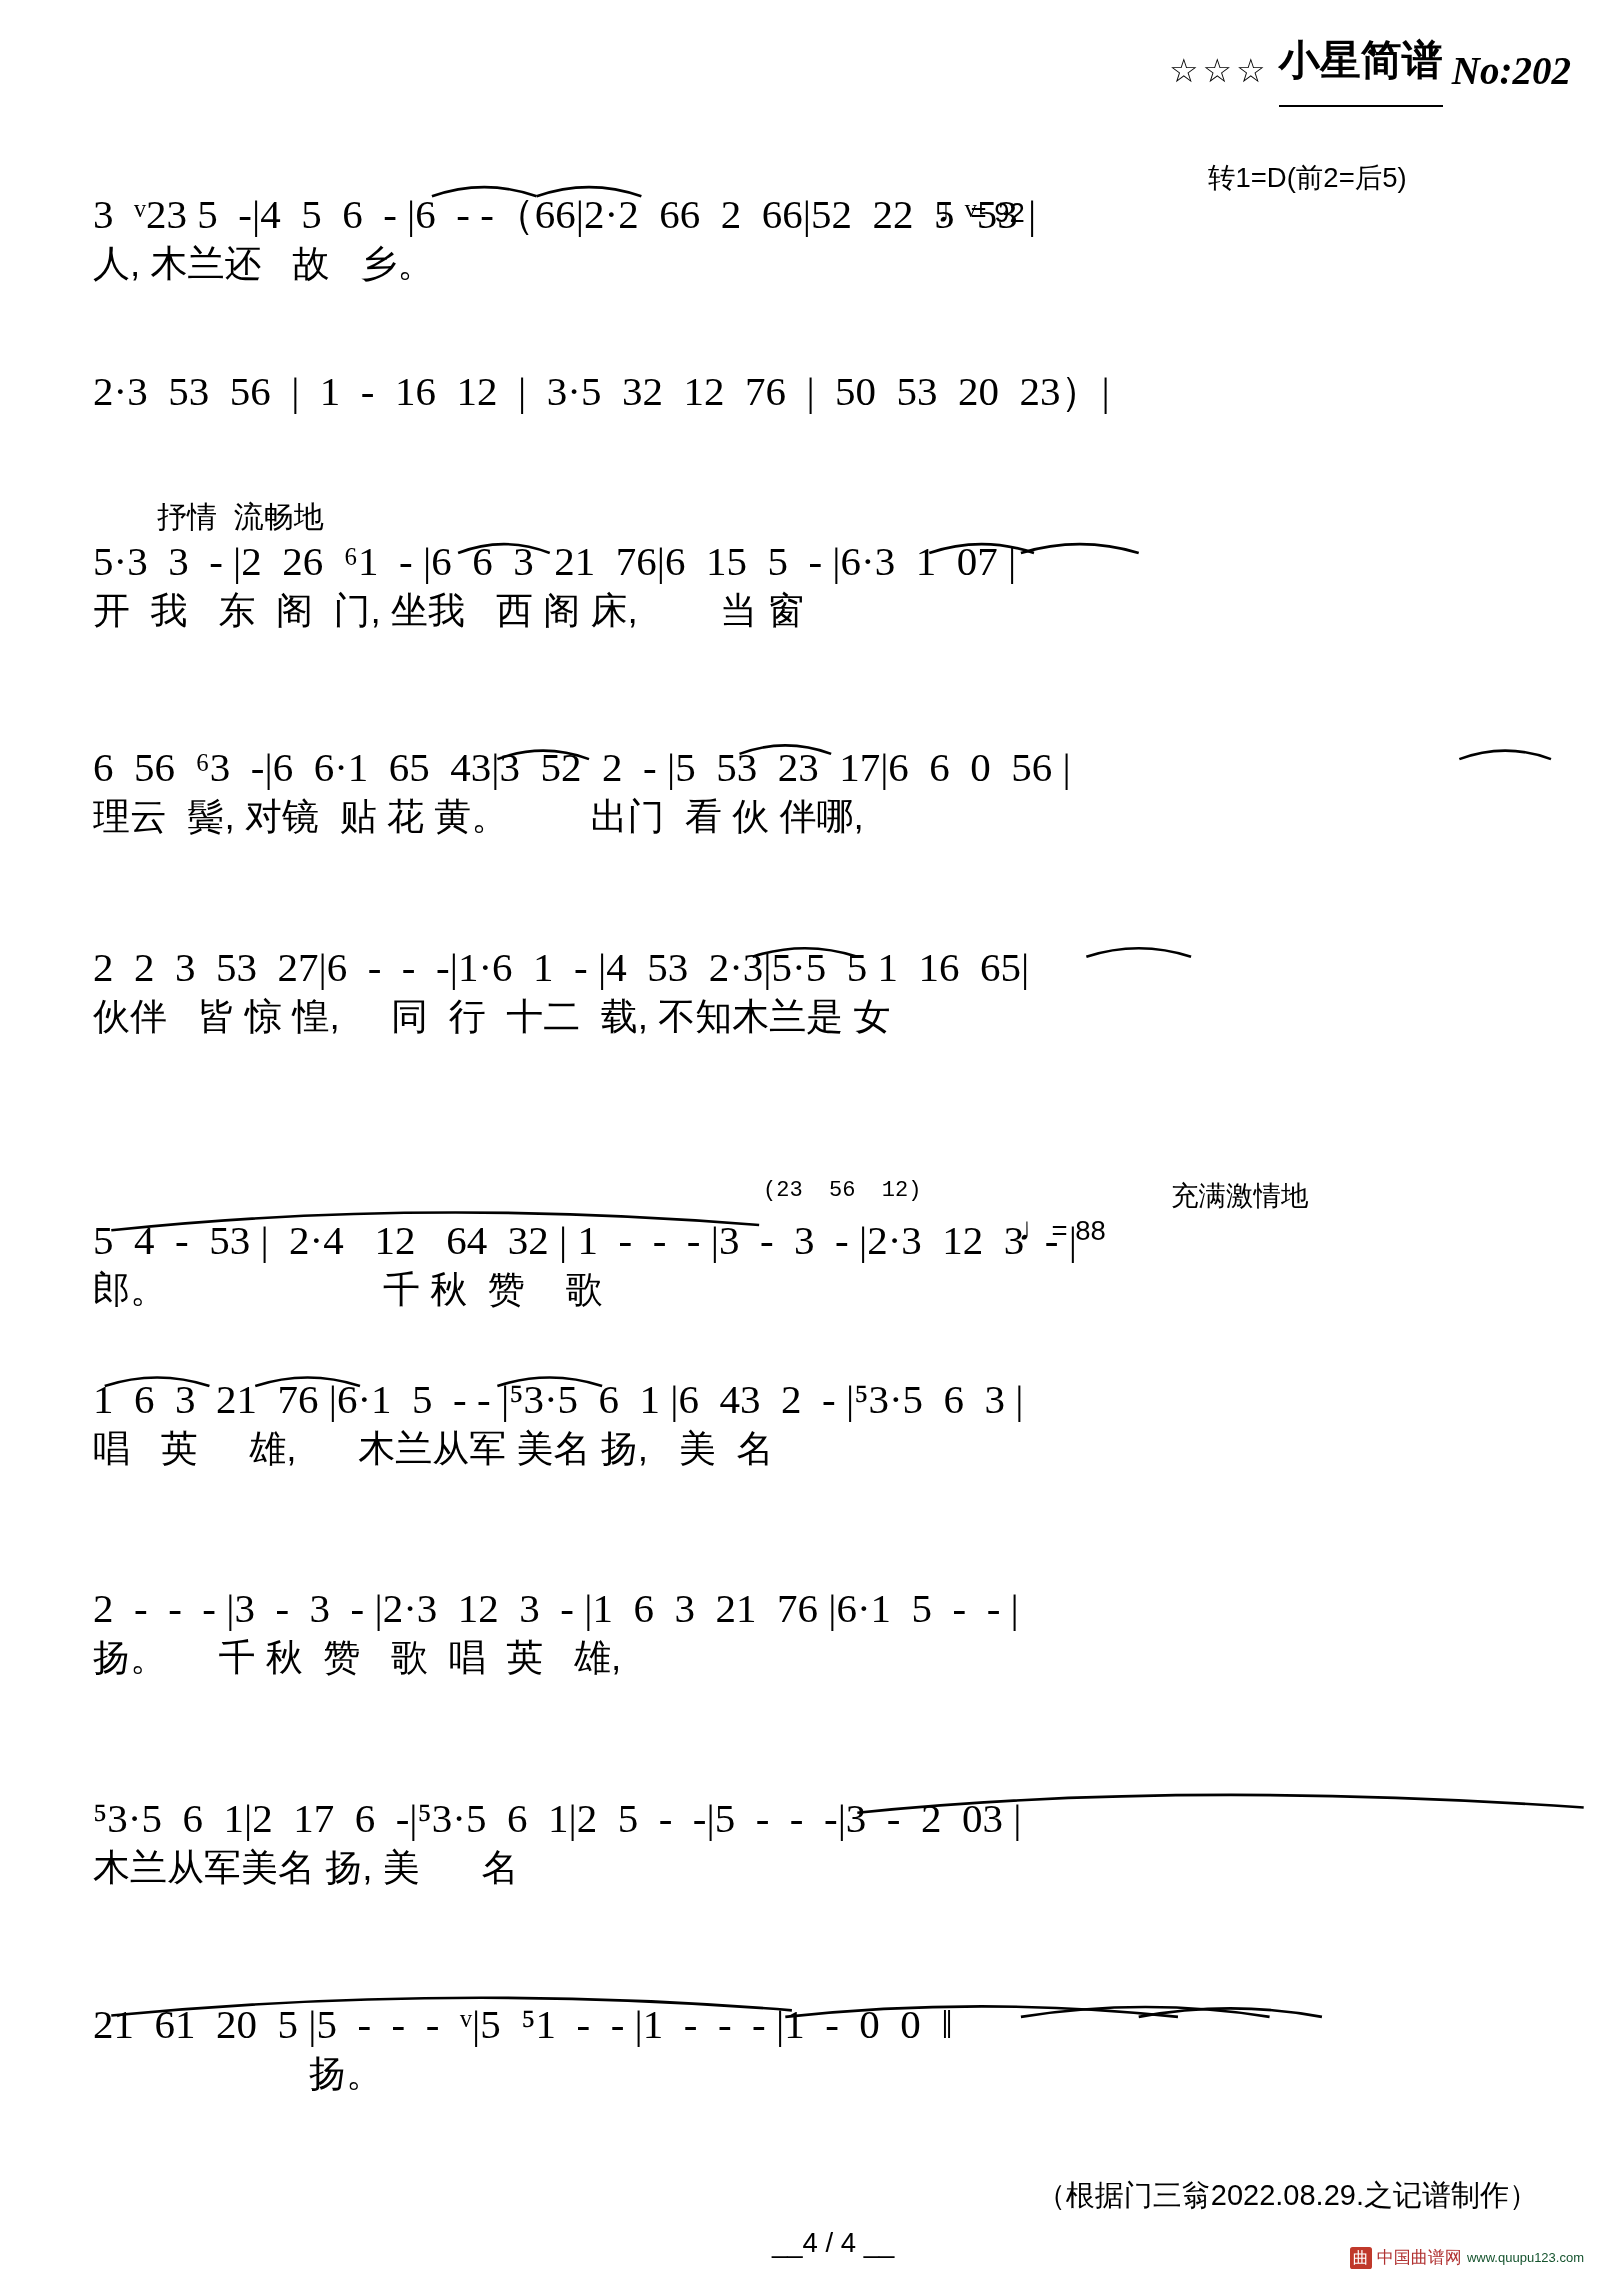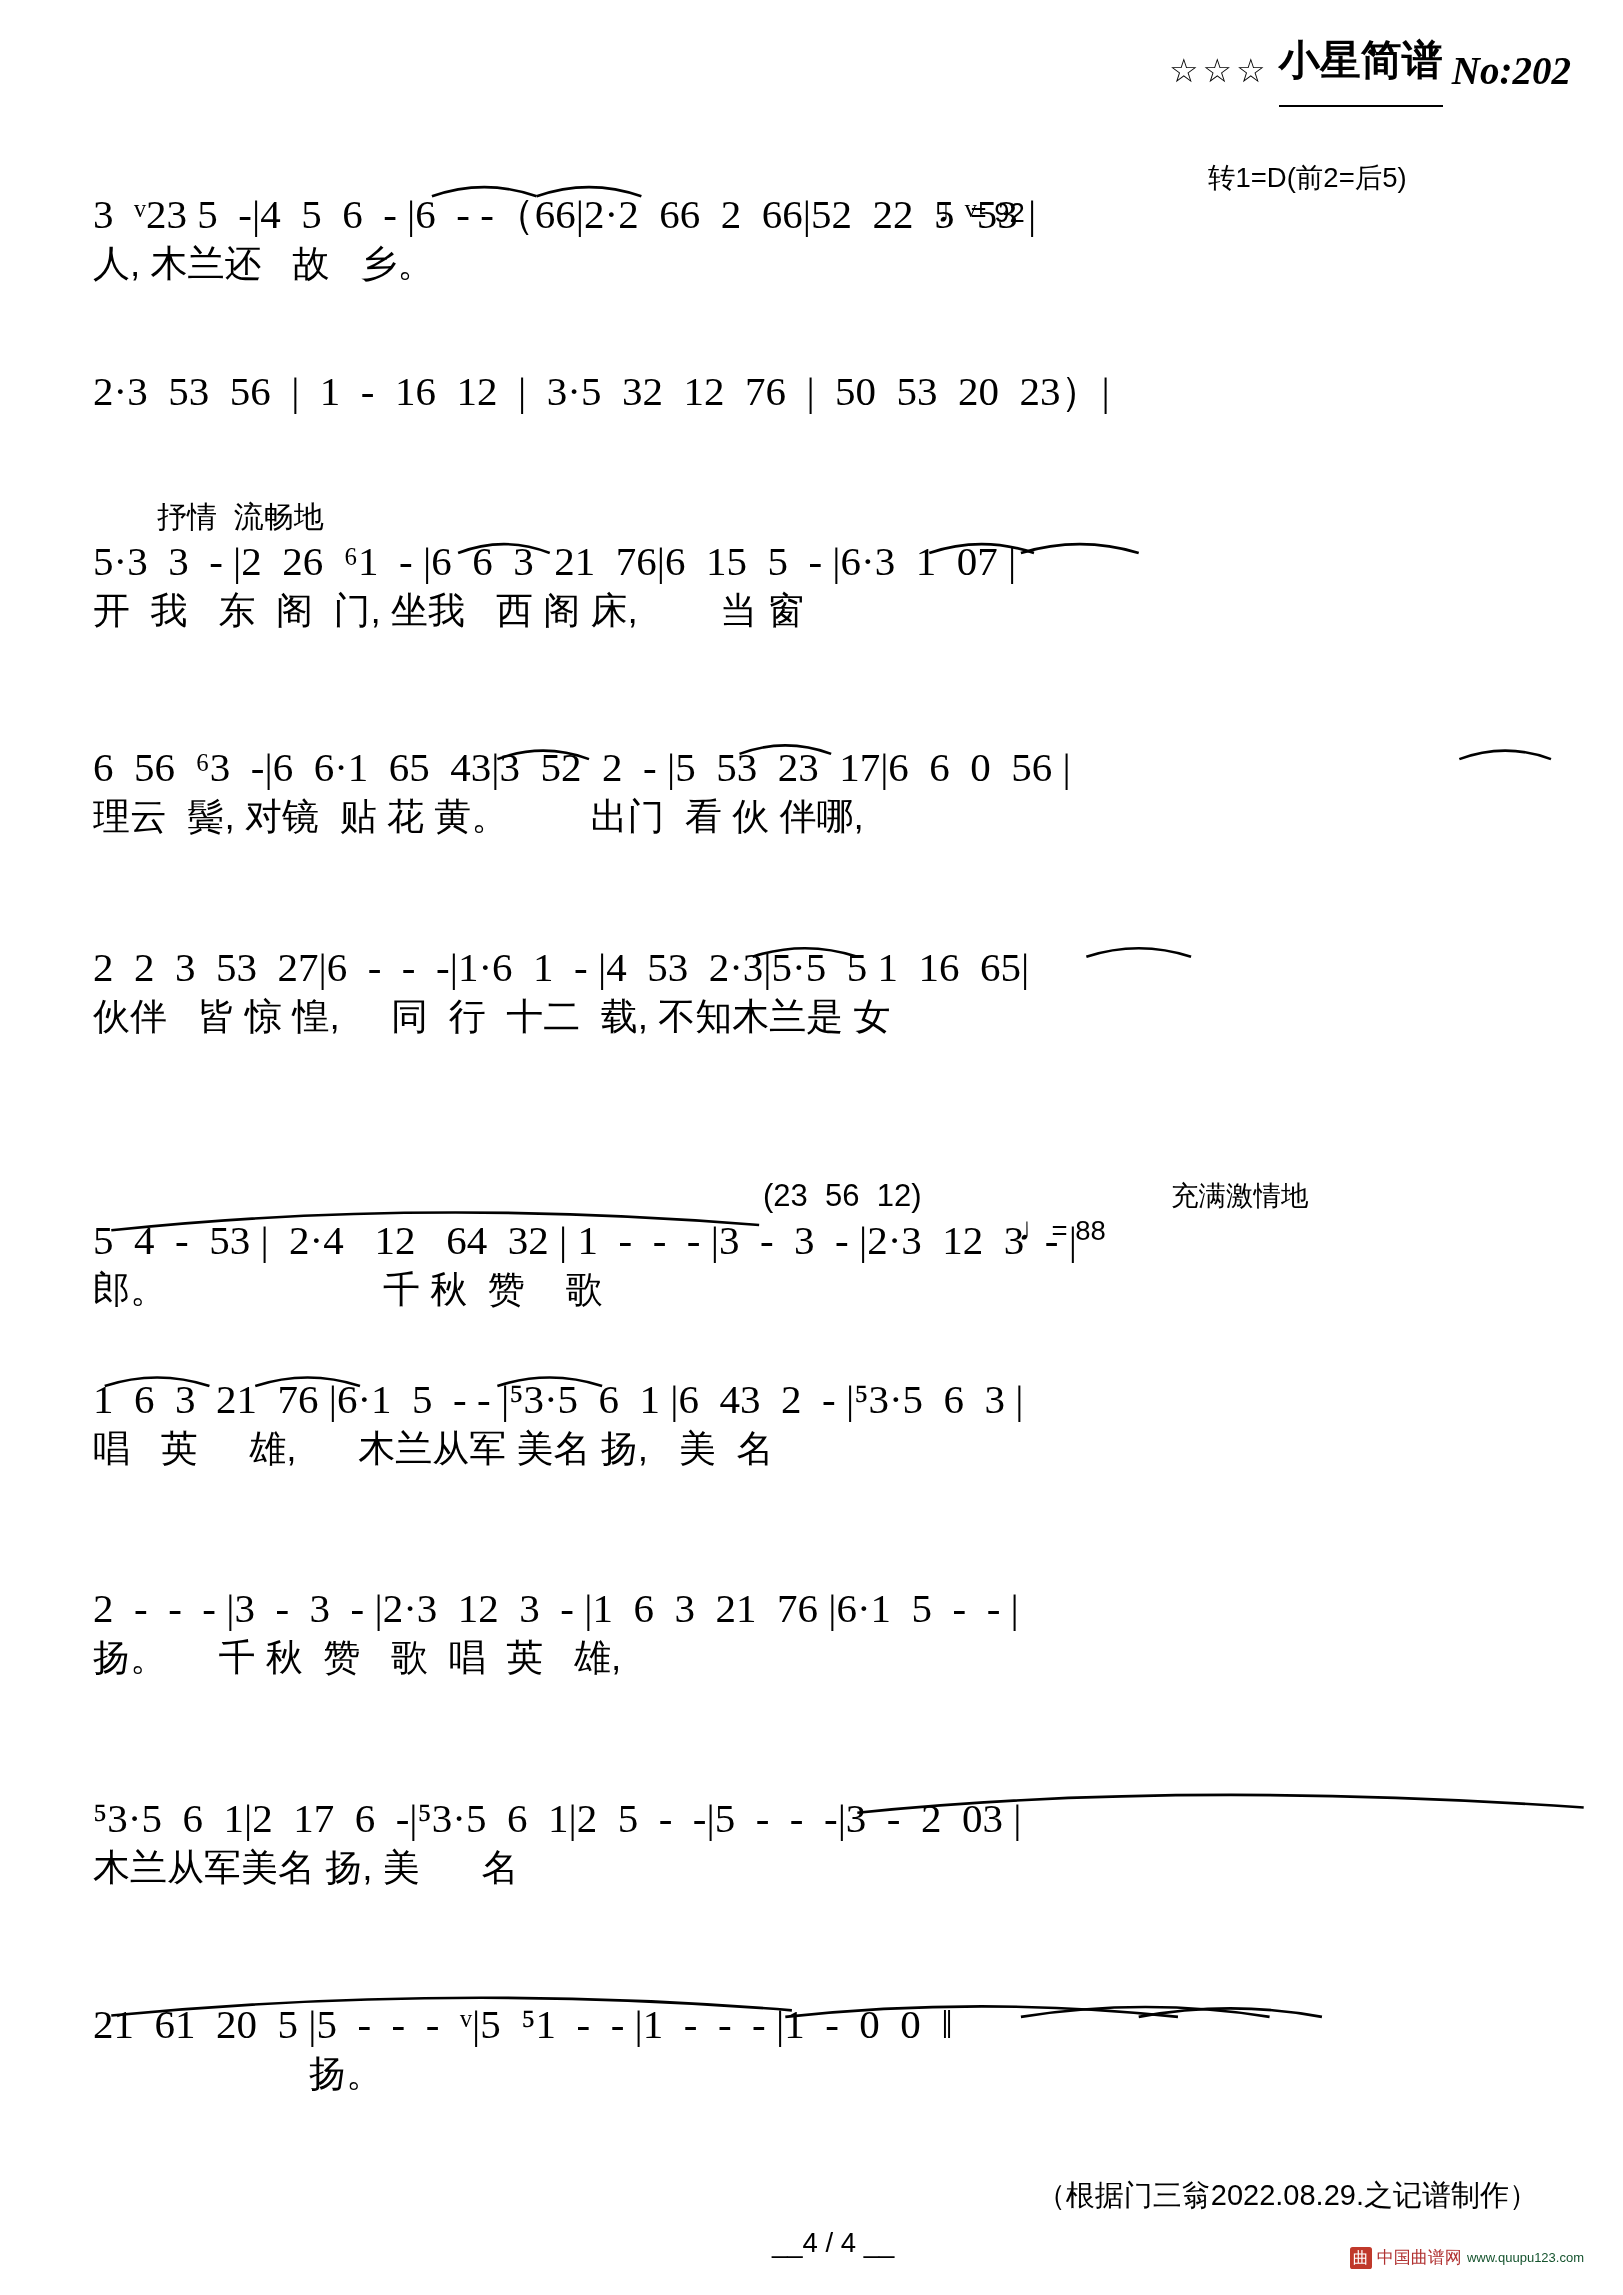--- a/index.html
+++ b/index.html
@@ -116,21 +116,21 @@
   <div class="sysblock" style="top:746px;">
     <div class="notes">6  56  ⁶3  -|6  6·1  65  43|3  52  2  - |5  53  23  17|6  6  0  56 |</div>
     <div class="lyrics">理云  鬓, 对镜  贴 花 黄。        出门  看 伙 伴哪,</div>
   </div>
 
   <div class="sysblock" style="top:946px;">
     <div class="notes">2  2  3  53  27|6  -  -  -|1·6  1  - |4  53  2·3|5·5  5 1  16  65|</div>
     <div class="lyrics">伙伴   皆 惊 惶,     同  行  十二  载, 不知木兰是 女</div>
   </div>
 
-  <div class="abs tempo" style="top:1178px;left:763px;font-size:31px;">(23  56  12)</div>
+  <div class="abs tempo" style="top:1178px;left:763px;font-size:22px;font-family:Liberation Mono, monospace;">(23  56  12)</div>
   <div class="abs tempo" style="top:1178px;left:988px;">
     <span style="font-size:33px;">♩</span><span>= 88</span>
   </div>
   <div class="abs tempo" style="top:1178px;left:1123px;margin-left:48px;">充满激情地</div>
 
   <div class="sysblock" style="top:1219px;">
     <div class="notes">5  4  -  53 |  2·4   12   64  32 | 1  -  -  - |3  -  3  - |2·3  12  3  - |</div>
     <div class="lyrics">郎。                     千 秋  赞    歌</div>
   </div>
 

